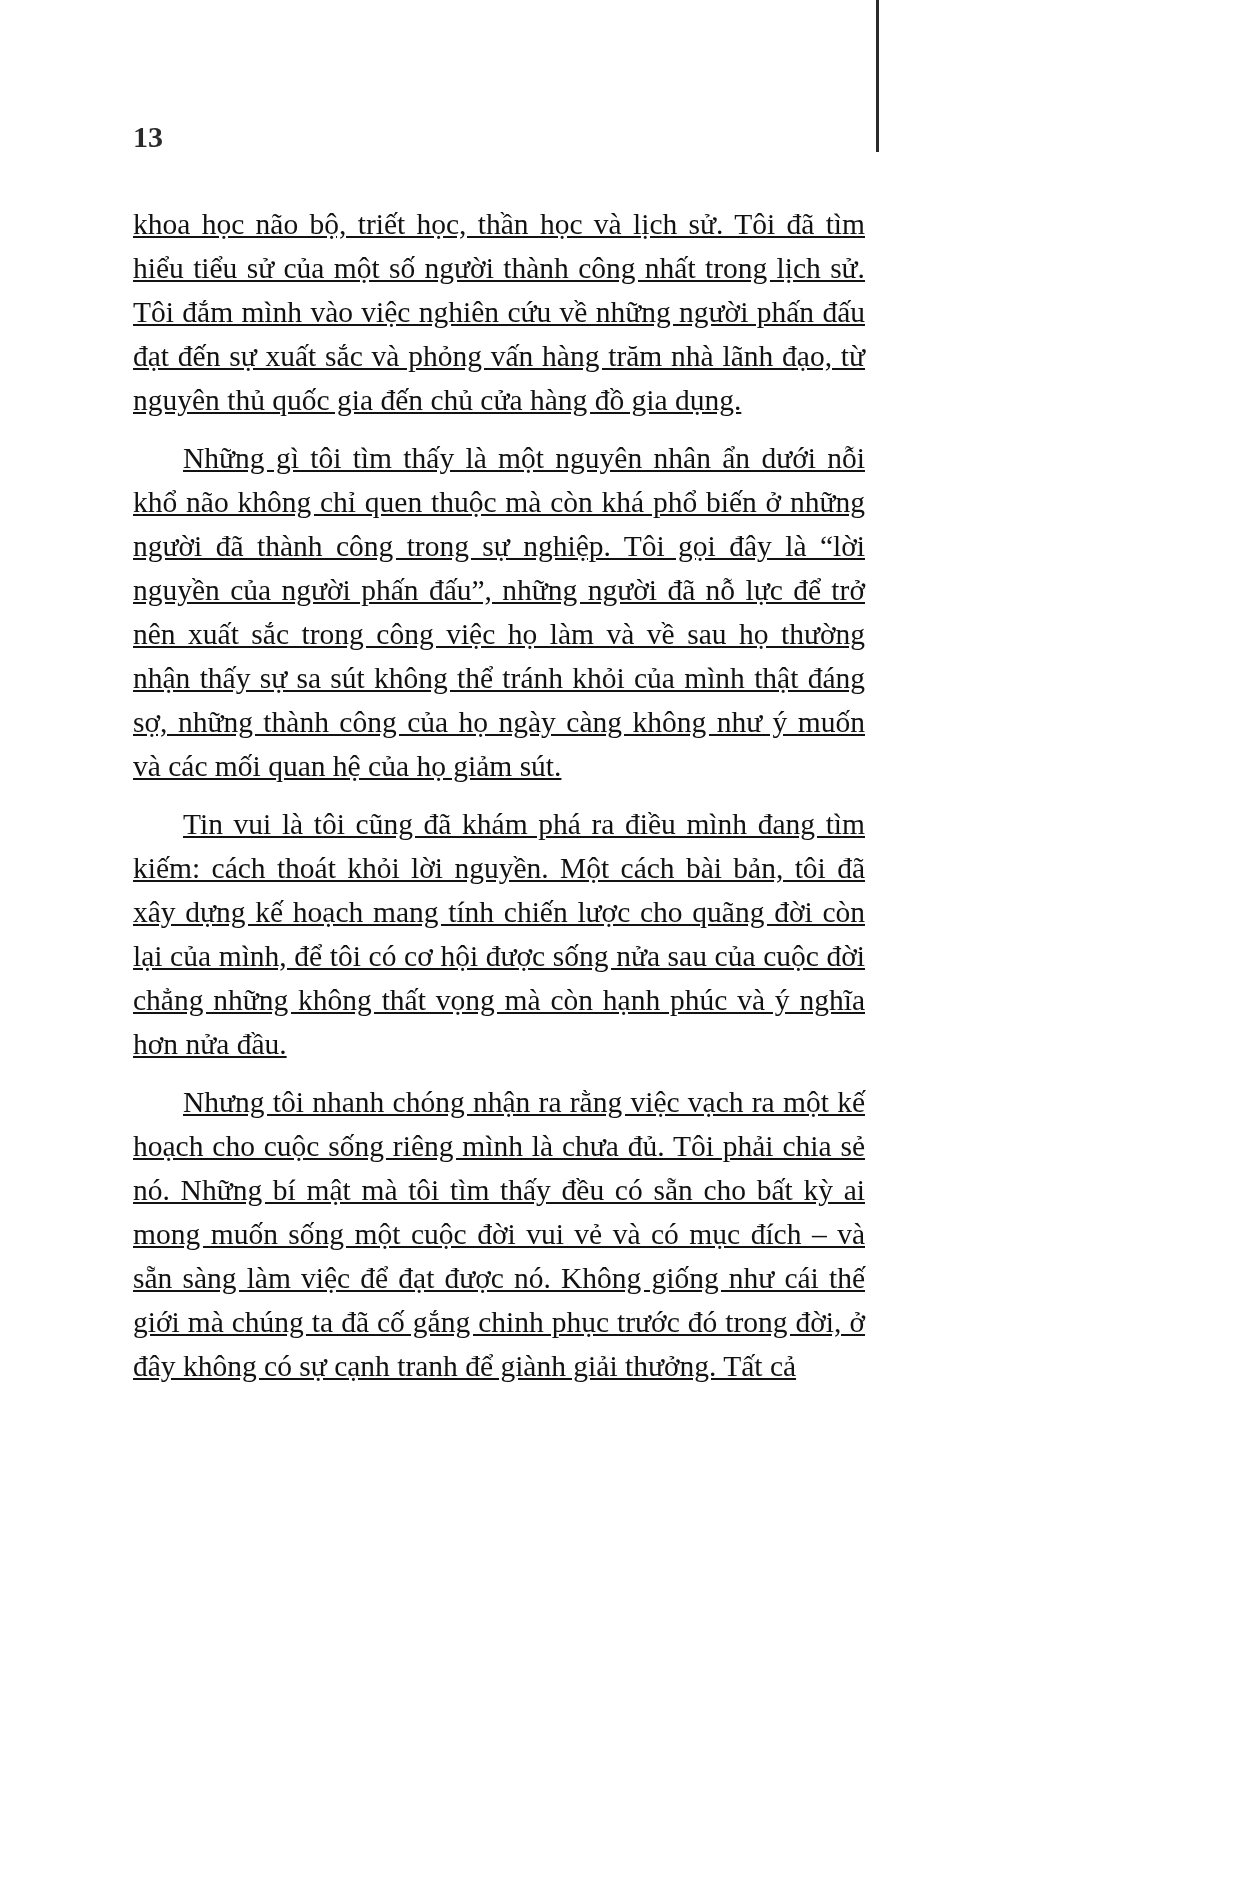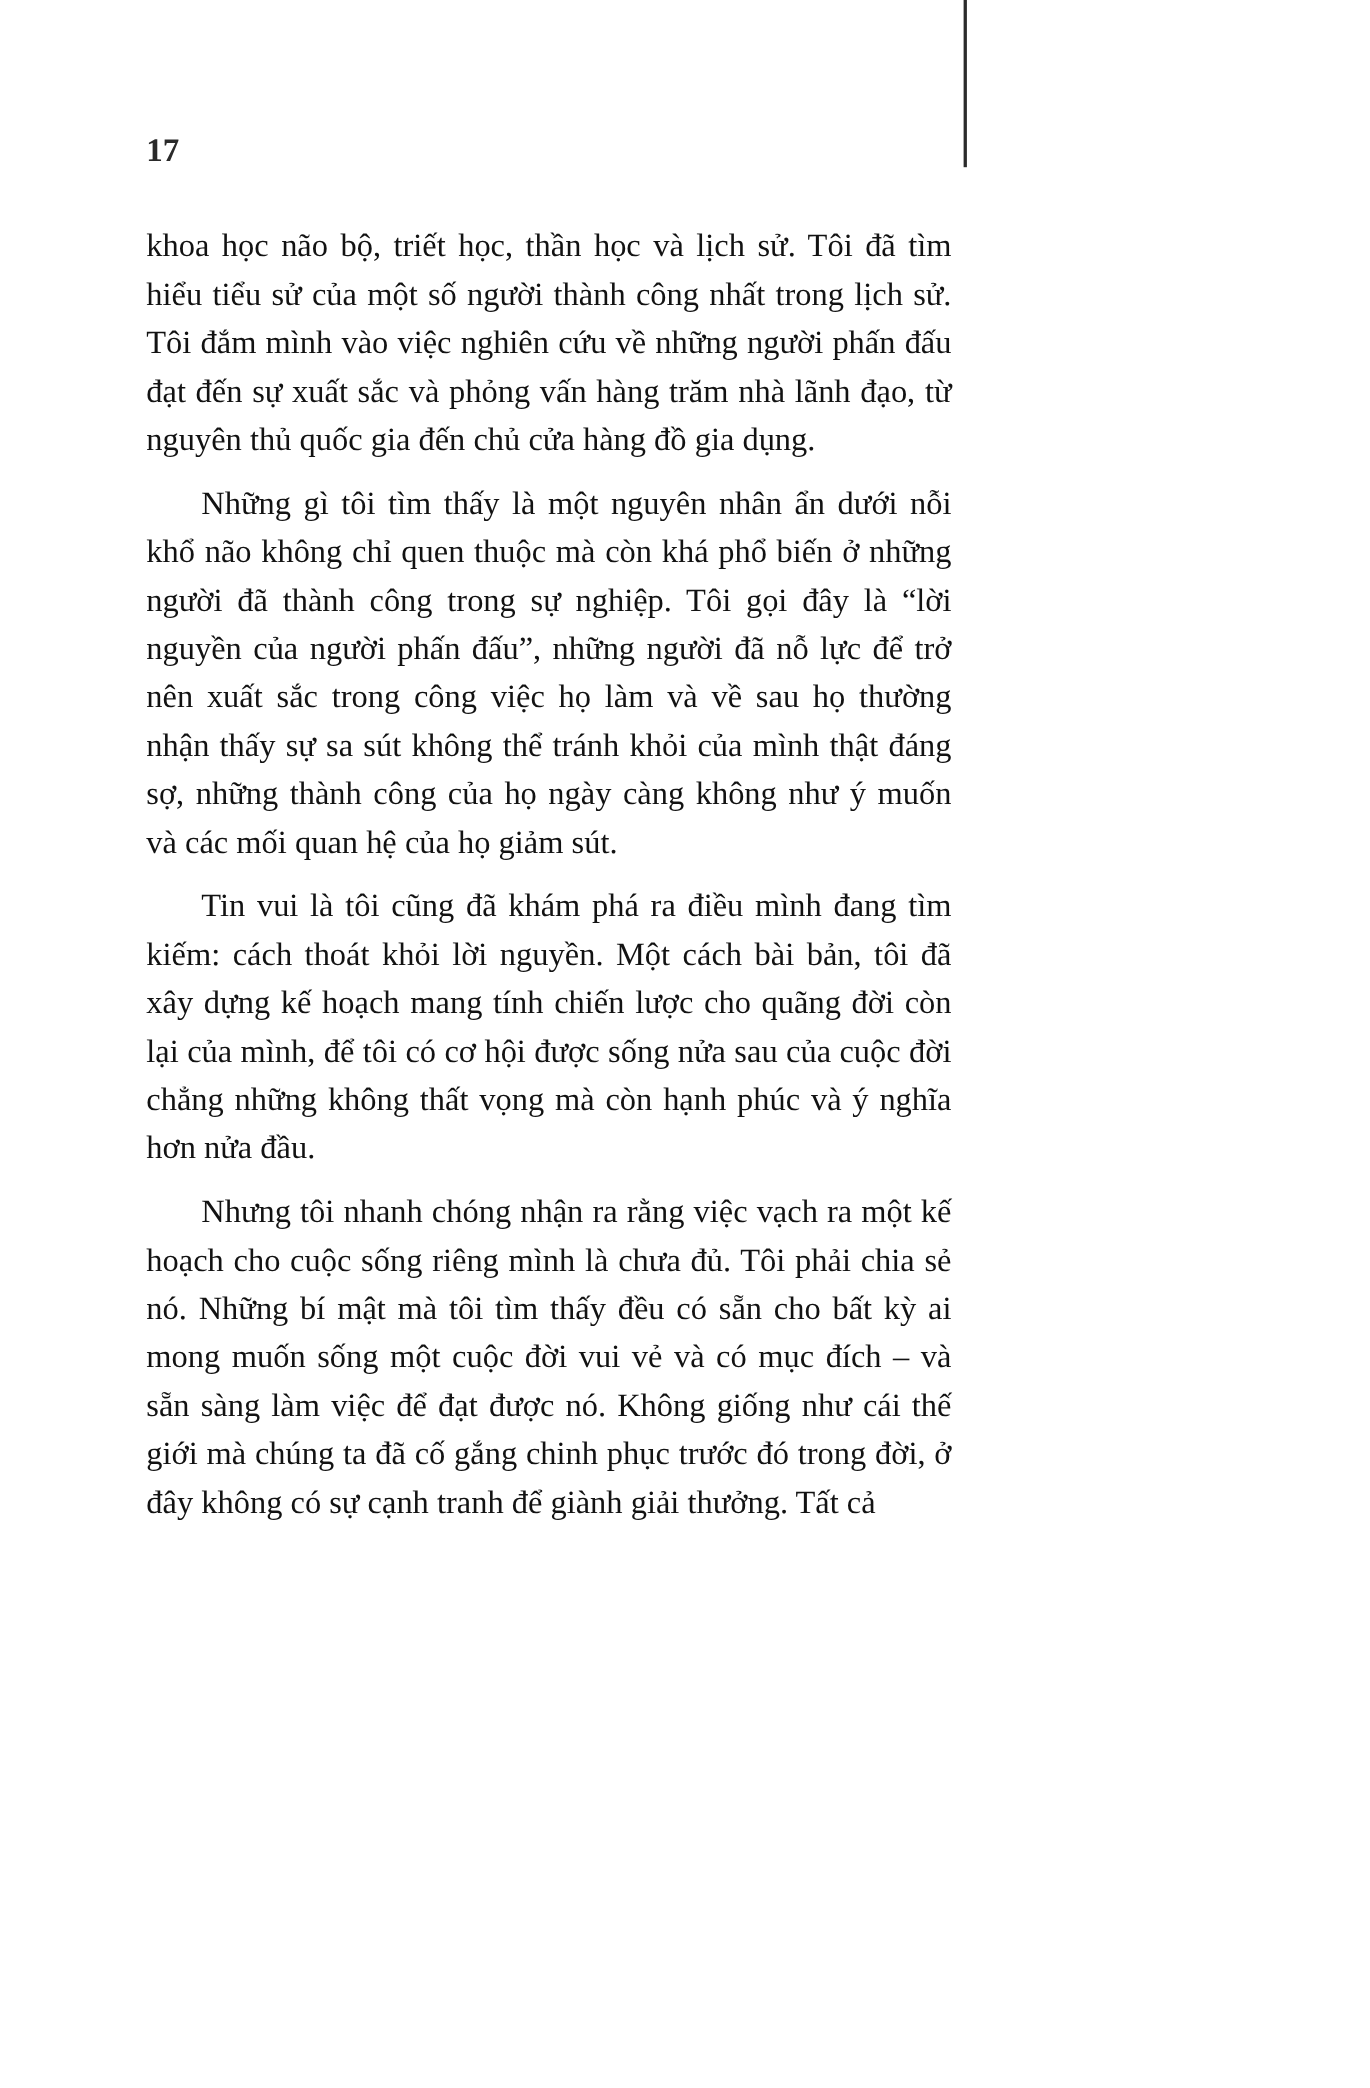--- a/index.html
+++ b/index.html
@@ -57,34 +57,35 @@
     top: 202px;
     width: 748px;
     font-size: 29.5px;
     line-height: 44px;
     text-align: justify;
     color: #121212;
   }
   .body-text p {
     margin: 0 16px 14px 0;
     text-indent: 50px;
+    text-decoration: underline;
   }
   .body-text p.no-indent {
     text-indent: 0;
   }
 </style>
 </head>
 <body>
 
 <div class="page">
 
   <div class="header-rule"></div>
 
   <div class="header">
-    <span class="page-number">17</span>
+    <span class="page-number">13</span>
   </div>
 
   <div class="body-text">
     <p class="no-indent">khoa học não bộ, triết học, thần học và lịch sử. Tôi đã tìm hiểu tiểu sử của một số người thành công nhất trong lịch sử. Tôi đắm mình vào việc nghiên cứu về những người phấn đấu đạt đến sự xuất sắc và phỏng vấn hàng trăm nhà lãnh đạo, từ nguyên thủ quốc gia đến chủ cửa hàng đồ gia dụng.</p>
     <p>Những gì tôi tìm thấy là một nguyên nhân ẩn dưới nỗi khổ não không chỉ quen thuộc mà còn khá phổ biến ở những người đã thành công trong sự nghiệp. Tôi gọi đây là “lời nguyền của người phấn đấu”, những người đã nỗ lực để trở nên xuất sắc trong công việc họ làm và về sau họ thường nhận thấy sự sa sút không thể tránh khỏi của mình thật đáng sợ, những thành công của họ ngày càng không như ý muốn và các mối quan hệ của họ giảm sút.</p>
     <p>Tin vui là tôi cũng đã khám phá ra điều mình đang tìm kiếm: cách thoát khỏi lời nguyền. Một cách bài bản, tôi đã xây dựng kế hoạch mang tính chiến lược cho quãng đời còn lại của mình, để tôi có cơ hội được sống nửa sau của cuộc đời chẳng những không thất vọng mà còn hạnh phúc và ý nghĩa hơn nửa đầu.</p>
     <p>Nhưng tôi nhanh chóng nhận ra rằng việc vạch ra một kế hoạch cho cuộc sống riêng mình là chưa đủ. Tôi phải chia sẻ nó. Những bí mật mà tôi tìm thấy đều có sẵn cho bất kỳ ai mong muốn sống một cuộc đời vui vẻ và có mục đích – và sẵn sàng làm việc để đạt được nó. Không giống như cái thế giới mà chúng ta đã cố gắng chinh phục trước đó trong đời, ở đây không có sự cạnh tranh để giành giải thưởng. Tất cả</p>
   </div>
 
 </div>

